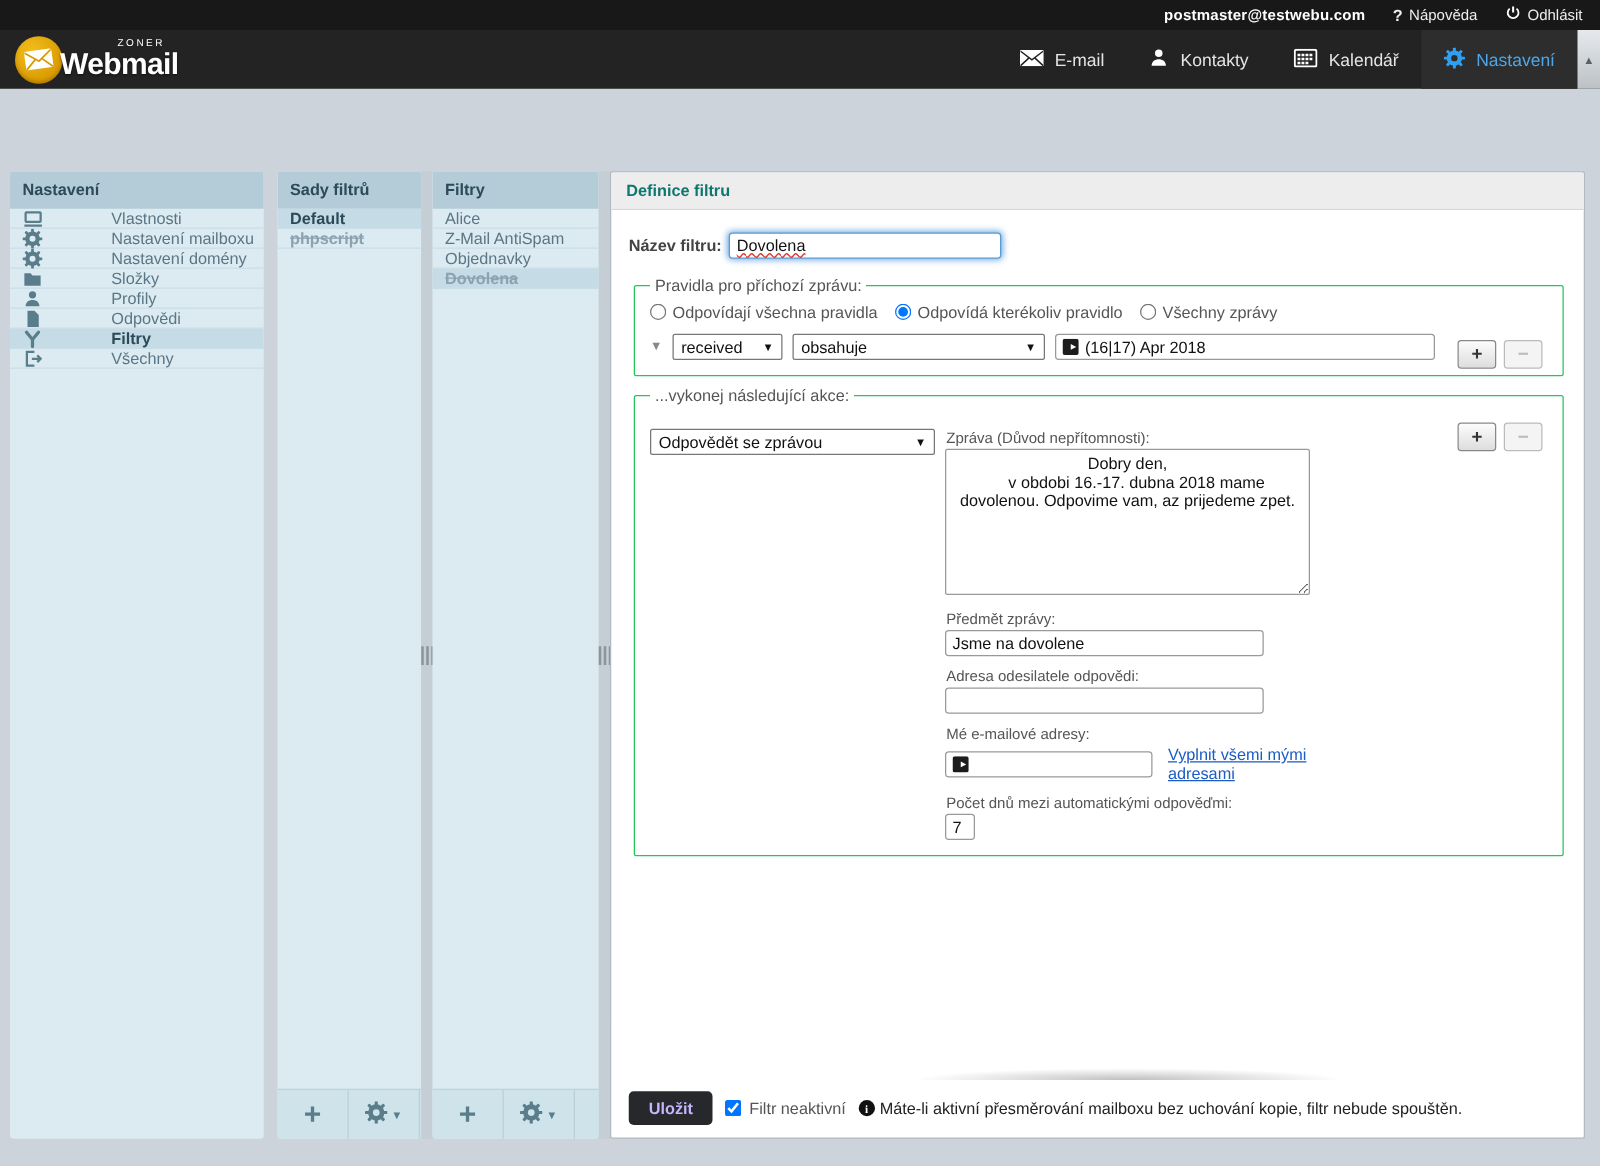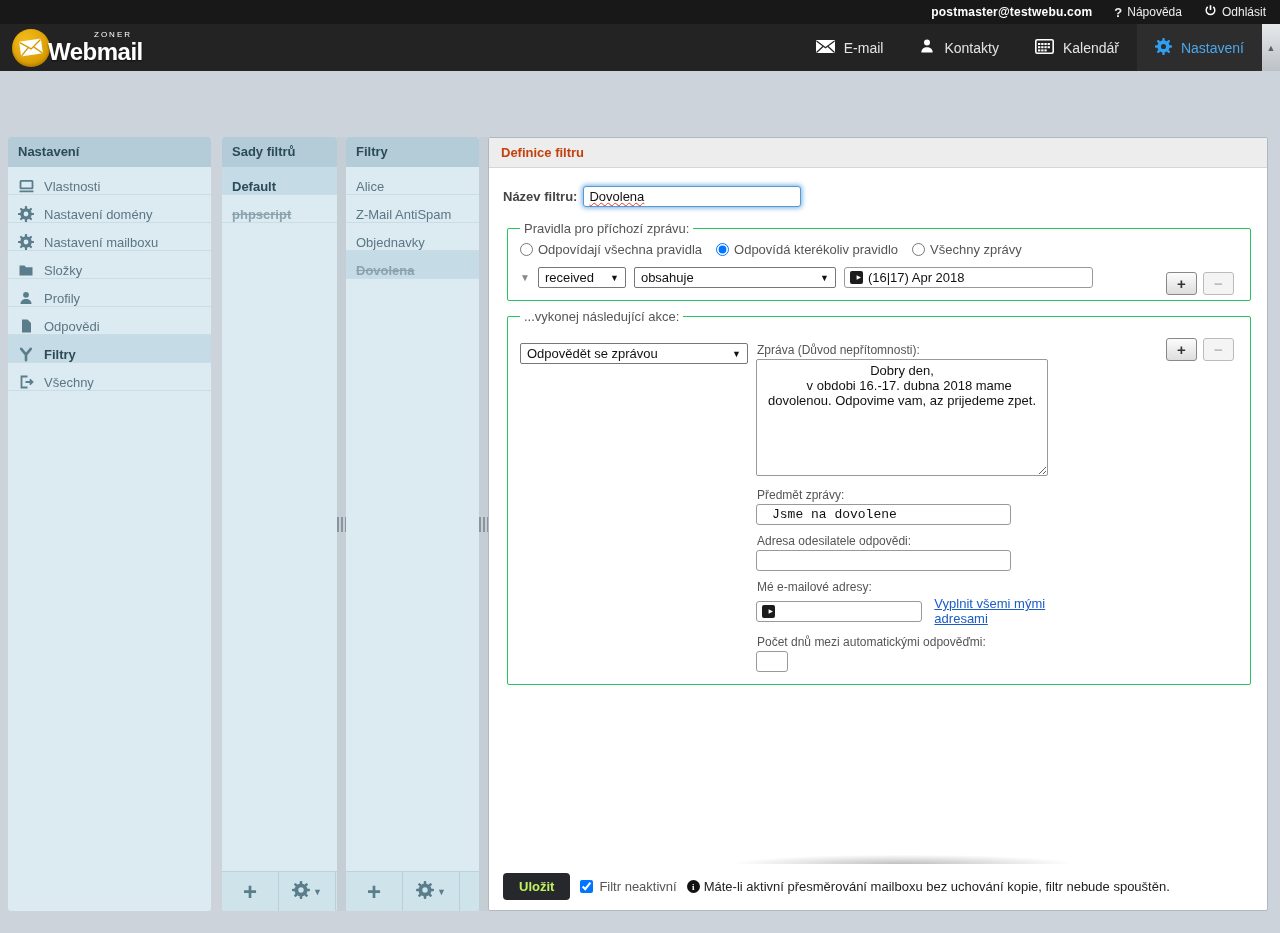--- a/index.html
+++ b/index.html
@@ -22,40 +22,40 @@
   .nav-spacer { flex:1; }
   .nav-item { display:flex; align-items:center; gap:9px; padding:0 18px; color:#e4e4e4; font-size:14px; cursor:pointer; }
   .nav-item.active { background:#2d2d2d; color:#4da6ea; }
   .nav-collapse { width:18px; background:linear-gradient(#e6e9ec,#bcc1c6); display:flex; align-items:center; justify-content:center; color:#5a6168; font-size:9px; cursor:pointer; }
 
   
   .content { height:862px; padding:66px 12px 22px 8px; display:flex; }
   .col { height:774px; display:flex; flex-direction:column; border-radius:3px; overflow:hidden; background:#dcebf1; }
   .col-header { height:30px; flex:0 0 30px; background:#b3ccd8; color:#2c4a58; font-weight:bold; line-height:30px; padding-left:10px; }
   .col-list { flex:1; }
-  .menu-item, .list-item { height:28px; display:flex; align-items:flex-end; border-bottom:1px solid #c9dde6; color:#5b7685; cursor:pointer; padding-left:10px; }
+  .menu-item, .list-item { height:16px; display:flex; align-items:flex-start; border-bottom:1px solid #c9dde6; color:#5b7685; cursor:pointer; padding-left:10px;gap:45px; }
   .menu-item .mi-icon { width:17px; height:16px; margin-right:9px; color:#5a7d8c; flex:0 0 17px; }
   .menu-item.active { background:#c5dce6; color:#2c4a58; font-weight:bold; }
   .row-selected { background:#c5dce6; }
   .bold { font-weight:bold; color:#2c4a58; }
   .struck { text-decoration:line-through; color:#8ba3ae; }
   .col-toolbar { flex:0 0 40px; display:flex; background:#cfe3eb; border-top:1px solid #bcd3dd; }
   .tool-cell { width:57px; display:flex; align-items:center; justify-content:center; border-right:1px solid #b9cfda; color:#5a7d8c; cursor:pointer; }
   .tool-plus { font-size:24px; font-weight:bold; line-height:20px; }
   .tool-caret { font-size:9px; color:#5a7d8c; margin-left:3px; }
   .col1 { width:203px; margin-right:11px; }
   .col2 { width:115px; }
   .col3 { width:133px; }
   .splitter { width:9px; height:774px; background:#c5ced5; display:flex; align-items:center; justify-content:center; cursor:col-resize; }
   .grip { display:flex; gap:2px; }
   .grip i { width:2px; height:15px; background:#8b949c; }
 
   
   .panel { flex:1; height:774px; background:#fff; border:1px solid #b0b9c1; border-radius:2px; display:flex; flex-direction:column; }
-  .panel-header { flex:0 0 30px; background:#ededed; border-bottom:1px solid #d6d6d6; color:#c2410c; font-weight:bold; line-height:29px; padding-left:12px; border-radius:2px 2px 0 0; }
+  .panel-header { flex:0 0 30px; background:#ededed; border-bottom:1px solid #d6d6d6; color:#0f766e; font-weight:bold; line-height:29px; padding-left:12px; border-radius:2px 2px 0 0; }
   .panel-body { flex:1; position:relative; padding:18px 12px 0 12px; }
 
   .name-row { display:flex; align-items:center; margin-left:2px; margin-bottom:14px; }
   .name-row label { font-weight:bold; color:#444; margin-right:6px; }
   .textbox { background:#fff; border:1px solid #999; border-radius:3px; height:21px; display:flex; align-items:center; padding:0 5px; font-size:13px; color:#111; }
   .textbox.focused { border:1px solid #5a9ad2; box-shadow:0 0 5px 1px rgba(90,160,220,.85); }
   .name-input { width:218px; }
   .squiggle { text-decoration:underline; -webkit-text-decoration:underline wavy #e03a2f; text-decoration:underline wavy #e03a2f; text-decoration-thickness:1px; }
 
   fieldset { border:1px solid #22c55e; border-radius:2px; margin:0 4px 8px 6px; padding:3px 10px 12px 10px; position:relative; }
@@ -66,44 +66,44 @@
   .rule-row { display:flex; align-items:center; gap:8px; margin-left:2px; }
   .collapse-tri { color:#888; font-size:10px; cursor:pointer; }
 
   .selectbox { border:1px solid #777; border-radius:2px; background:#fff; height:21px; display:flex; align-items:center; padding:0 6px; cursor:pointer; color:#111; }
   .selectbox .sel-label { flex:1; white-space:nowrap; overflow:hidden; }
   .sel-arrow { font-size:9px; color:#111; margin-left:8px; }
   .sel-field { width:88px; }
   .sel-op { width:202px; }
   .sel-action { width:228px; }
 
-  .val-input { width:249px; gap:5px; }
+  .val-input { width:304px; gap:5px; }
   .var-ico { flex:0 0 13px; height:13px; }
 
   .pm-group { position:absolute; right:16px; display:flex; gap:6px; }
   .pm-btn { width:31px; height:23px; border:1px solid #888; border-radius:3px; background:linear-gradient(#fcfcfc,#ddd); font-size:15px; font-weight:bold; color:#333; display:flex; align-items:center; justify-content:center; cursor:pointer; }
   .pm-btn.disabled { border-color:#bbb; color:#bbb; background:#f4f4f4; cursor:default; }
 
   .actions-grid { display:flex; margin-left:2px; }
   .act-right { margin-left:8px; width:292px; }
   .small-label { font-size:12px; color:#555; margin:0 0 2px 1px; }
   .small-label.gap { margin-top:9px; }
   textarea.msg { width:292px; height:117px; border:1px solid #999; border-radius:2px; font-family:"Liberation Sans", sans-serif; font-size:13px; padding:3px 5px; color:#111; resize:both;text-align:center; }
-  input.plain { border:1px solid #999; border-radius:3px; height:21px; padding:0 15px; font-size:13px; font-family:Liberation Mono, monospace; color:#111; }
+  input.plain { border:1px solid #999; border-radius:3px; height:21px; padding:0 5px; font-size:13px; font-family:Liberation Sans, sans-serif; color:#111; }
   .w-subject { width:255px; }
   .w-sender { width:255px; }
   .addr-row { display:flex; align-items:center; gap:12px; }
   .addr-input { width:240px; gap:5px; }
   .fill-link { color:#1a5bc4; text-decoration:underline; cursor:pointer; font-size:13px; }
   .w-days { width:24px; text-align:left; }
 
   .footer-shadow { position:absolute; left:215px; right:165px; bottom:46px; height:13px;
     background:radial-gradient(60% 100% at 50% 100%, rgba(0,0,0,.25), rgba(0,0,0,0) 72%); }
   .panel-footer { position:absolute; left:14px; right:14px; bottom:10px; display:flex; align-items:center; gap:10px; background:#fff; padding-top:6px; }
-  .save-btn { background:#26282b; color:#bef264; font-weight:bold; font-size:13px; border:none; border-radius:4px; padding:6px 16px; cursor:pointer; font-family:"Liberation Sans", sans-serif; }
+  .save-btn { background:#26282b; color:#c4b5fd; font-weight:bold; font-size:13px; border:none; border-radius:4px; padding:6px 16px; cursor:pointer; font-family:"Liberation Sans", sans-serif; }
   .chk-label { color:#555; display:flex; align-items:center; gap:6px; cursor:pointer; }
   .note { color:#222; display:flex; align-items:center; }
   .info-ico { width:13px; height:13px; border-radius:50%; background:#111; color:#fff; font-size:9px; font-weight:bold; font-family:"Liberation Serif", serif; display:inline-flex; align-items:center; justify-content:center; margin-right:4px; }
 </style>
 </head>
 <body>
 
 <div class="topbar">
   <span class="email">postmaster@testwebu.com</span>
   <span class="toplink">
@@ -206,37 +206,37 @@
                 <rect x="6.9" y="0" width="2.2" height="3.4" rx=".6" transform="rotate(45 8 8)"></rect>
                 <rect x="6.9" y="0" width="2.2" height="3.4" rx=".6" transform="rotate(90 8 8)"></rect>
                 <rect x="6.9" y="0" width="2.2" height="3.4" rx=".6" transform="rotate(135 8 8)"></rect>
                 <rect x="6.9" y="0" width="2.2" height="3.4" rx=".6" transform="rotate(180 8 8)"></rect>
                 <rect x="6.9" y="0" width="2.2" height="3.4" rx=".6" transform="rotate(225 8 8)"></rect>
                 <rect x="6.9" y="0" width="2.2" height="3.4" rx=".6" transform="rotate(270 8 8)"></rect>
                 <rect x="6.9" y="0" width="2.2" height="3.4" rx=".6" transform="rotate(315 8 8)"></rect>
               </g>
               <circle cx="8" cy="8" r="4.1" fill="none" stroke="currentColor" stroke-width="3.4"></circle>
             </svg></span>
-        <span>Nastavení domény</span>
+        <span>Nastavení mailboxu</span>
       </div>
       <div class="menu-item">
         <span class="mi-icon"><svg width="16" height="16" viewBox="0 0 16 16">
               <g fill="currentColor">
                 <rect x="6.9" y="0" width="2.2" height="3.4" rx=".6"></rect>
                 <rect x="6.9" y="0" width="2.2" height="3.4" rx=".6" transform="rotate(45 8 8)"></rect>
                 <rect x="6.9" y="0" width="2.2" height="3.4" rx=".6" transform="rotate(90 8 8)"></rect>
                 <rect x="6.9" y="0" width="2.2" height="3.4" rx=".6" transform="rotate(135 8 8)"></rect>
                 <rect x="6.9" y="0" width="2.2" height="3.4" rx=".6" transform="rotate(180 8 8)"></rect>
                 <rect x="6.9" y="0" width="2.2" height="3.4" rx=".6" transform="rotate(225 8 8)"></rect>
                 <rect x="6.9" y="0" width="2.2" height="3.4" rx=".6" transform="rotate(270 8 8)"></rect>
                 <rect x="6.9" y="0" width="2.2" height="3.4" rx=".6" transform="rotate(315 8 8)"></rect>
               </g>
               <circle cx="8" cy="8" r="4.1" fill="none" stroke="currentColor" stroke-width="3.4"></circle>
             </svg></span>
-        <span>Nastavení mailboxu</span>
+        <span>Nastavení domény</span>
       </div>
       <div class="menu-item">
         <span class="mi-icon"><svg width="16" height="16" viewBox="0 0 16 16">
               <path d="M1.5 3.5h5l1.5 1.8h6.5v8.2h-13z" fill="currentColor"></path>
             </svg></span>
         <span>Složky</span>
       </div>
       <div class="menu-item">
         <span class="mi-icon"><svg width="16" height="16" viewBox="0 0 16 16">
               <circle cx="8" cy="4.8" r="2.9" fill="currentColor"></circle>

